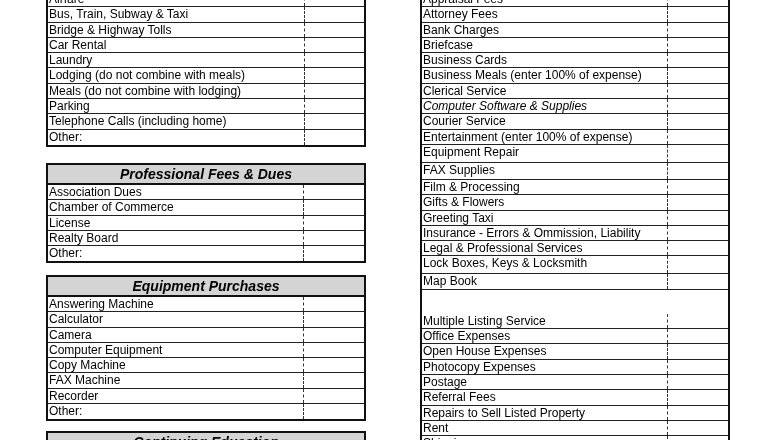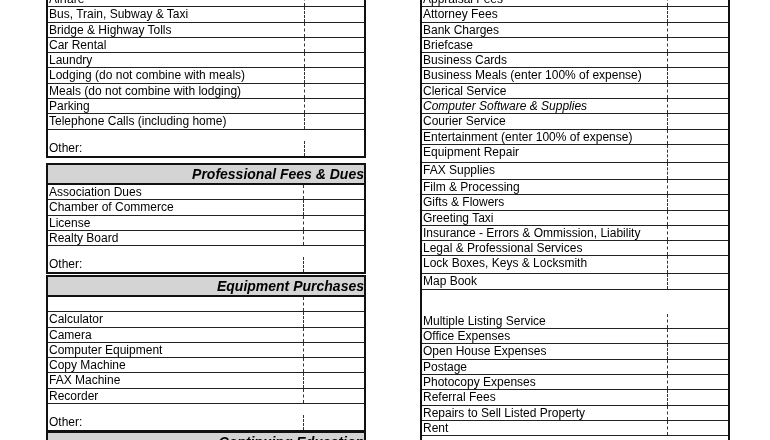--- a/index.html
+++ b/index.html
@@ -1,25 +1,25 @@
 <!DOCTYPE html>
 <html><head>
 <meta charset="utf-8">
 <style>
   html, body { margin:0; padding:0; background:#fff; }
   body { width:770px; height:440px; position:relative; overflow:hidden;
          font-family:"Liberation Sans", sans-serif; color:#000; }
   .tbl { position:absolute; border:2px solid #111; box-sizing:border-box; }
   .row { position:relative; box-sizing:border-box; border-bottom:1px solid #222;
          font-size:12px; line-height:14px; white-space:nowrap; }
-  .row:last-child { border-bottom:none;margin-top:11px; }
+  .row:last-child { border-bottom:none; }
   .row .lbl { position:absolute; left:1px; top:0; }
   .row .amt { position:absolute; top:0; bottom:0; border-left:1px dashed #333; }
   .hdr { background:#d4d4d4; border-bottom:2px solid #111; font-weight:bold;
-         font-style:italic; font-size:14px; text-align:right; height:18px; line-height:18px; }
+         font-style:italic; font-size:14px; text-align:center; height:18px; line-height:18px; }
 </style>
 </head>
 <body>
 
 <div class="tbl" style="left:46px; top:-8px; width:320px; border-top:none;">
   <div id="travel-rows">
       <div class="row" style="height: 15.3px;">
         <span class="lbl">Airfare</span>
         <span class="amt" style="left: 256px; right: 0px;"></span>
       </div>
@@ -85,20 +85,21 @@
         <span class="lbl">Other:</span>
         <span class="amt" style="left: 255px; right: 0px;"></span>
       </div>
     </div>
 </div>
 
 <div class="tbl" style="left:46px; top:275px; width:320px;">
   <div class="hdr">Equipment Purchases</div>
   <div id="equip-rows">
       <div class="row" style="height: 15.3px;">
+        <span class="lbl">Answering Machine</span>
         <span class="amt" style="left: 255px; right: 0px;"></span>
       </div>
       <div class="row" style="height: 15.3px;">
         <span class="lbl">Calculator</span>
         <span class="amt" style="left: 255px; right: 0px;"></span>
       </div>
       <div class="row" style="height: 15.3px;">
         <span class="lbl">Camera</span>
         <span class="amt" style="left: 255px; right: 0px;"></span>
       </div>
@@ -213,25 +214,25 @@
       </div>
       <div class="row" style="height: 15.3px;">
         <span class="lbl">Office Expenses</span>
         <span class="amt" style="left: 245px; right: 0px;"></span>
       </div>
       <div class="row" style="height: 15.3px;">
         <span class="lbl">Open House Expenses</span>
         <span class="amt" style="left: 245px; right: 0px;"></span>
       </div>
       <div class="row" style="height: 15.3px;">
+        <span class="lbl">Photocopy Expenses</span>
+        <span class="amt" style="left: 245px; right: 0px;"></span>
+      </div>
+      <div class="row" style="height: 15.3px;">
         <span class="lbl">Postage</span>
-        <span class="amt" style="left: 245px; right: 0px;"></span>
-      </div>
-      <div class="row" style="height: 15.3px;">
-        <span class="lbl">Photocopy Expenses</span>
         <span class="amt" style="left: 245px; right: 0px;"></span>
       </div>
       <div class="row" style="height: 15.3px;">
         <span class="lbl">Referral Fees</span>
         <span class="amt" style="left: 245px; right: 0px;"></span>
       </div>
       <div class="row" style="height: 15.3px;">
         <span class="lbl">Repairs to Sell Listed Property</span>
         <span class="amt" style="left: 245px; right: 0px;"></span>
       </div>

